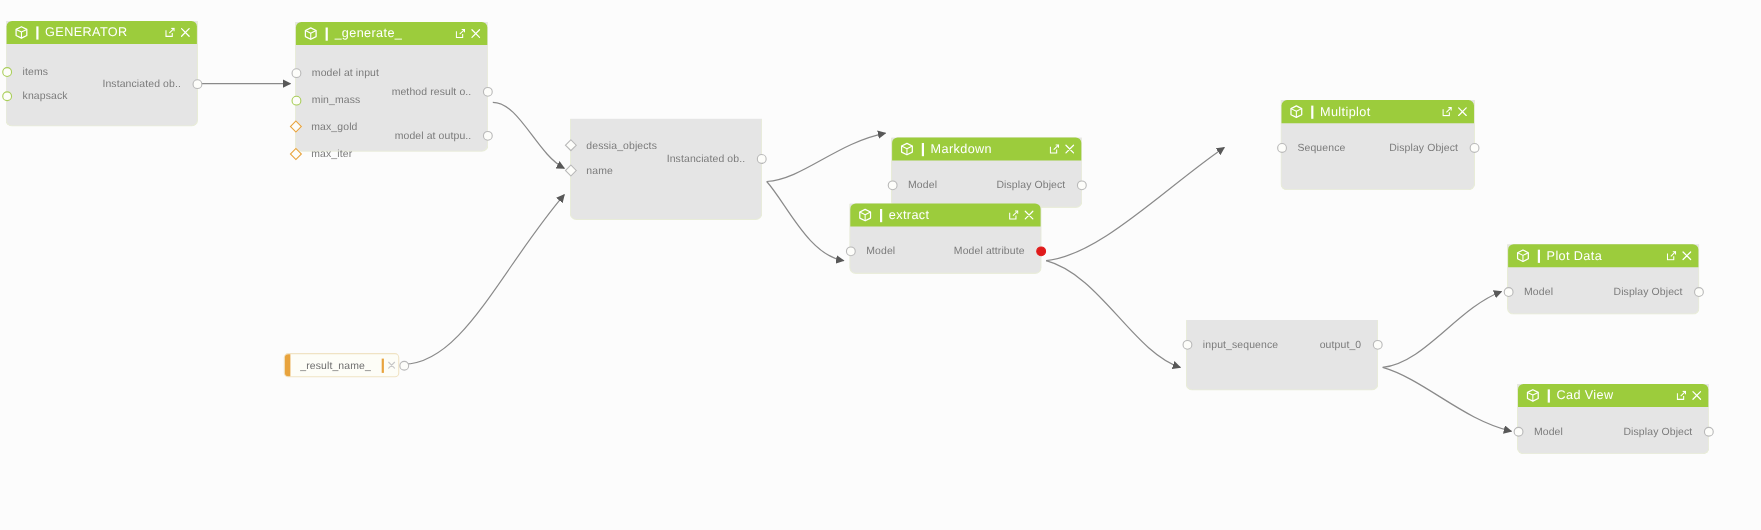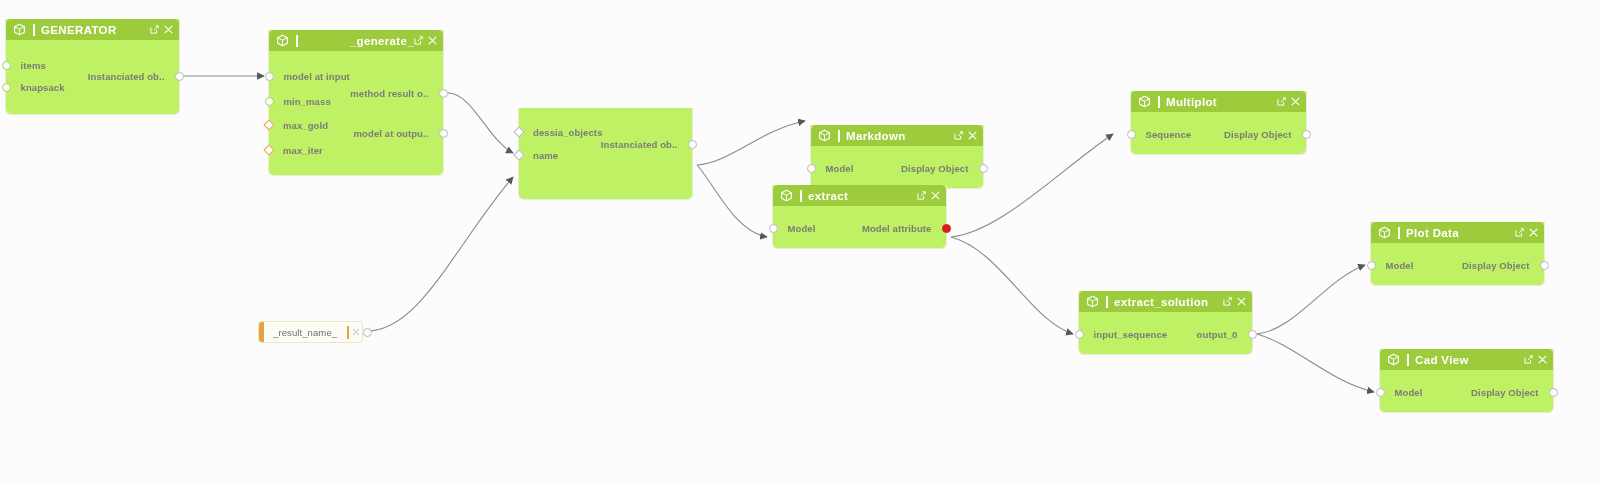--- a/index.html
+++ b/index.html
@@ -29,23 +29,22 @@
     pointer-events: none;
     z-index: 1;
   }
   
   .block {
     position: absolute;
     z-index: 3;
     border: 1px solid #e8ecd8;
     border-top: none;
     border-radius: 0 0 6px 6px;
-    background: #bef264;
+    background: #e5e5e5;
     box-sizing: border-box;
-    font-weight: bold;
   }
   .block-header {
     height: 21px;
     background: #9ccc3c;
     border-radius: 5px 5px 0 0;
     display: flex;
     align-items: center;
     padding: 0 6px 0 7px;
     box-sizing: border-box;
     position: relative;
@@ -225,21 +224,21 @@
           <div class="port-row in" style="top:47px">
             <span class="port in circle-green"></span>
             <span class="port-label">knapsack</span>
           </div>
           <div class="port-row out" style="top:36px">
             <span class="port out circle-gray"></span>
             <span class="port-label">Instanciated ob..</span>
           </div>
         </div>
       </div>
-      <div class="block" style="left: 268px; top: 30px; width: 176px; height: 146px; text-align: right;">
+      <div class="block" style="left: 268px; top: 20px; width: 176px; height: 118px;">
         <div class="block-header">
           <svg class="hdr-icon" viewBox="0 0 16 16">
             <path d="M8 1.6 L14 4.6 L14 11.4 L8 14.4 L2 11.4 L2 4.6 Z" fill="none" stroke="#ffffff" stroke-width="1.4" stroke-linejoin="round"></path>
             <path d="M2 4.6 L8 7.6 L14 4.6 M8 7.6 L8 14.4" fill="none" stroke="#ffffff" stroke-width="1.2" stroke-linejoin="round"></path>
           </svg>
           <span class="hdr-sep"></span>
           <span class="hdr-title">_generate_</span>
           <span class="hdr-btns">
             <svg class="hdr-btn" viewBox="0 0 12 12">
               <path d="M1.2 3.2 L1.2 10.8 L8.8 10.8 L8.8 6.6" fill="none" stroke="#ffffff" stroke-width="1.3"></path>
@@ -347,21 +346,21 @@
           <div class="port-row in" style="top:22px">
             <span class="port in circle-gray"></span>
             <span class="port-label">Model</span>
           </div>
           <div class="port-row out" style="top:22px">
             <span class="port out circle-red"></span>
             <span class="port-label">Model attribute</span>
           </div>
         </div>
       </div>
-      <div class="block" style="left: 1130px; top: 91px; width: 177px; height: 64px;">
+      <div class="block" style="left: 1164px; top: 91px; width: 177px; height: 82px;">
         <div class="block-header">
           <svg class="hdr-icon" viewBox="0 0 16 16">
             <path d="M8 1.6 L14 4.6 L14 11.4 L8 14.4 L2 11.4 L2 4.6 Z" fill="none" stroke="#ffffff" stroke-width="1.4" stroke-linejoin="round"></path>
             <path d="M2 4.6 L8 7.6 L14 4.6 M8 7.6 L8 14.4" fill="none" stroke="#ffffff" stroke-width="1.2" stroke-linejoin="round"></path>
           </svg>
           <span class="hdr-sep"></span>
           <span class="hdr-title">Multiplot</span>
           <span class="hdr-btns">
             <svg class="hdr-btn" viewBox="0 0 12 12">
               <path d="M1.2 3.2 L1.2 10.8 L8.8 10.8 L8.8 6.6" fill="none" stroke="#ffffff" stroke-width="1.3"></path>
@@ -378,38 +377,20 @@
             <span class="port in circle-gray"></span>
             <span class="port-label">Sequence</span>
           </div>
           <div class="port-row out" style="top:22px">
             <span class="port out circle-gray"></span>
             <span class="port-label">Display Object</span>
           </div>
         </div>
       </div>
       <div class="block" style="left: 1078px; top: 291px; width: 175px; height: 64px;">
-        <div class="block-header">
-          <svg class="hdr-icon" viewBox="0 0 16 16">
-            <path d="M8 1.6 L14 4.6 L14 11.4 L8 14.4 L2 11.4 L2 4.6 Z" fill="none" stroke="#ffffff" stroke-width="1.4" stroke-linejoin="round"></path>
-            <path d="M2 4.6 L8 7.6 L14 4.6 M8 7.6 L8 14.4" fill="none" stroke="#ffffff" stroke-width="1.2" stroke-linejoin="round"></path>
-          </svg>
-          <span class="hdr-sep"></span>
-          <span class="hdr-title">extract_solution</span>
-          <span class="hdr-btns">
-            <svg class="hdr-btn" viewBox="0 0 12 12">
-              <path d="M1.2 3.2 L1.2 10.8 L8.8 10.8 L8.8 6.6" fill="none" stroke="#ffffff" stroke-width="1.3"></path>
-              <path d="M5.2 6.8 L11 1.1" fill="none" stroke="#ffffff" stroke-width="1.3"></path>
-              <path d="M7.6 1.1 L11 1.1 L11 4.5" fill="none" stroke="#ffffff" stroke-width="1.3"></path>
-            </svg>
-            <svg class="hdr-btn" viewBox="0 0 12 12">
-              <path d="M1.4 1.4 L10.6 10.6 M10.6 1.4 L1.4 10.6" stroke="#ffffff" stroke-width="1.5" stroke-linecap="round"></path>
-            </svg>
-          </span>
-        </div>
         <div class="block-body" style="height:43px">
           <div class="port-row in" style="top:22px">
             <span class="port in circle-gray"></span>
             <span class="port-label">input_sequence</span>
           </div>
           <div class="port-row out" style="top:22px">
             <span class="port out circle-gray"></span>
             <span class="port-label">output_0</span>
           </div>
         </div>

